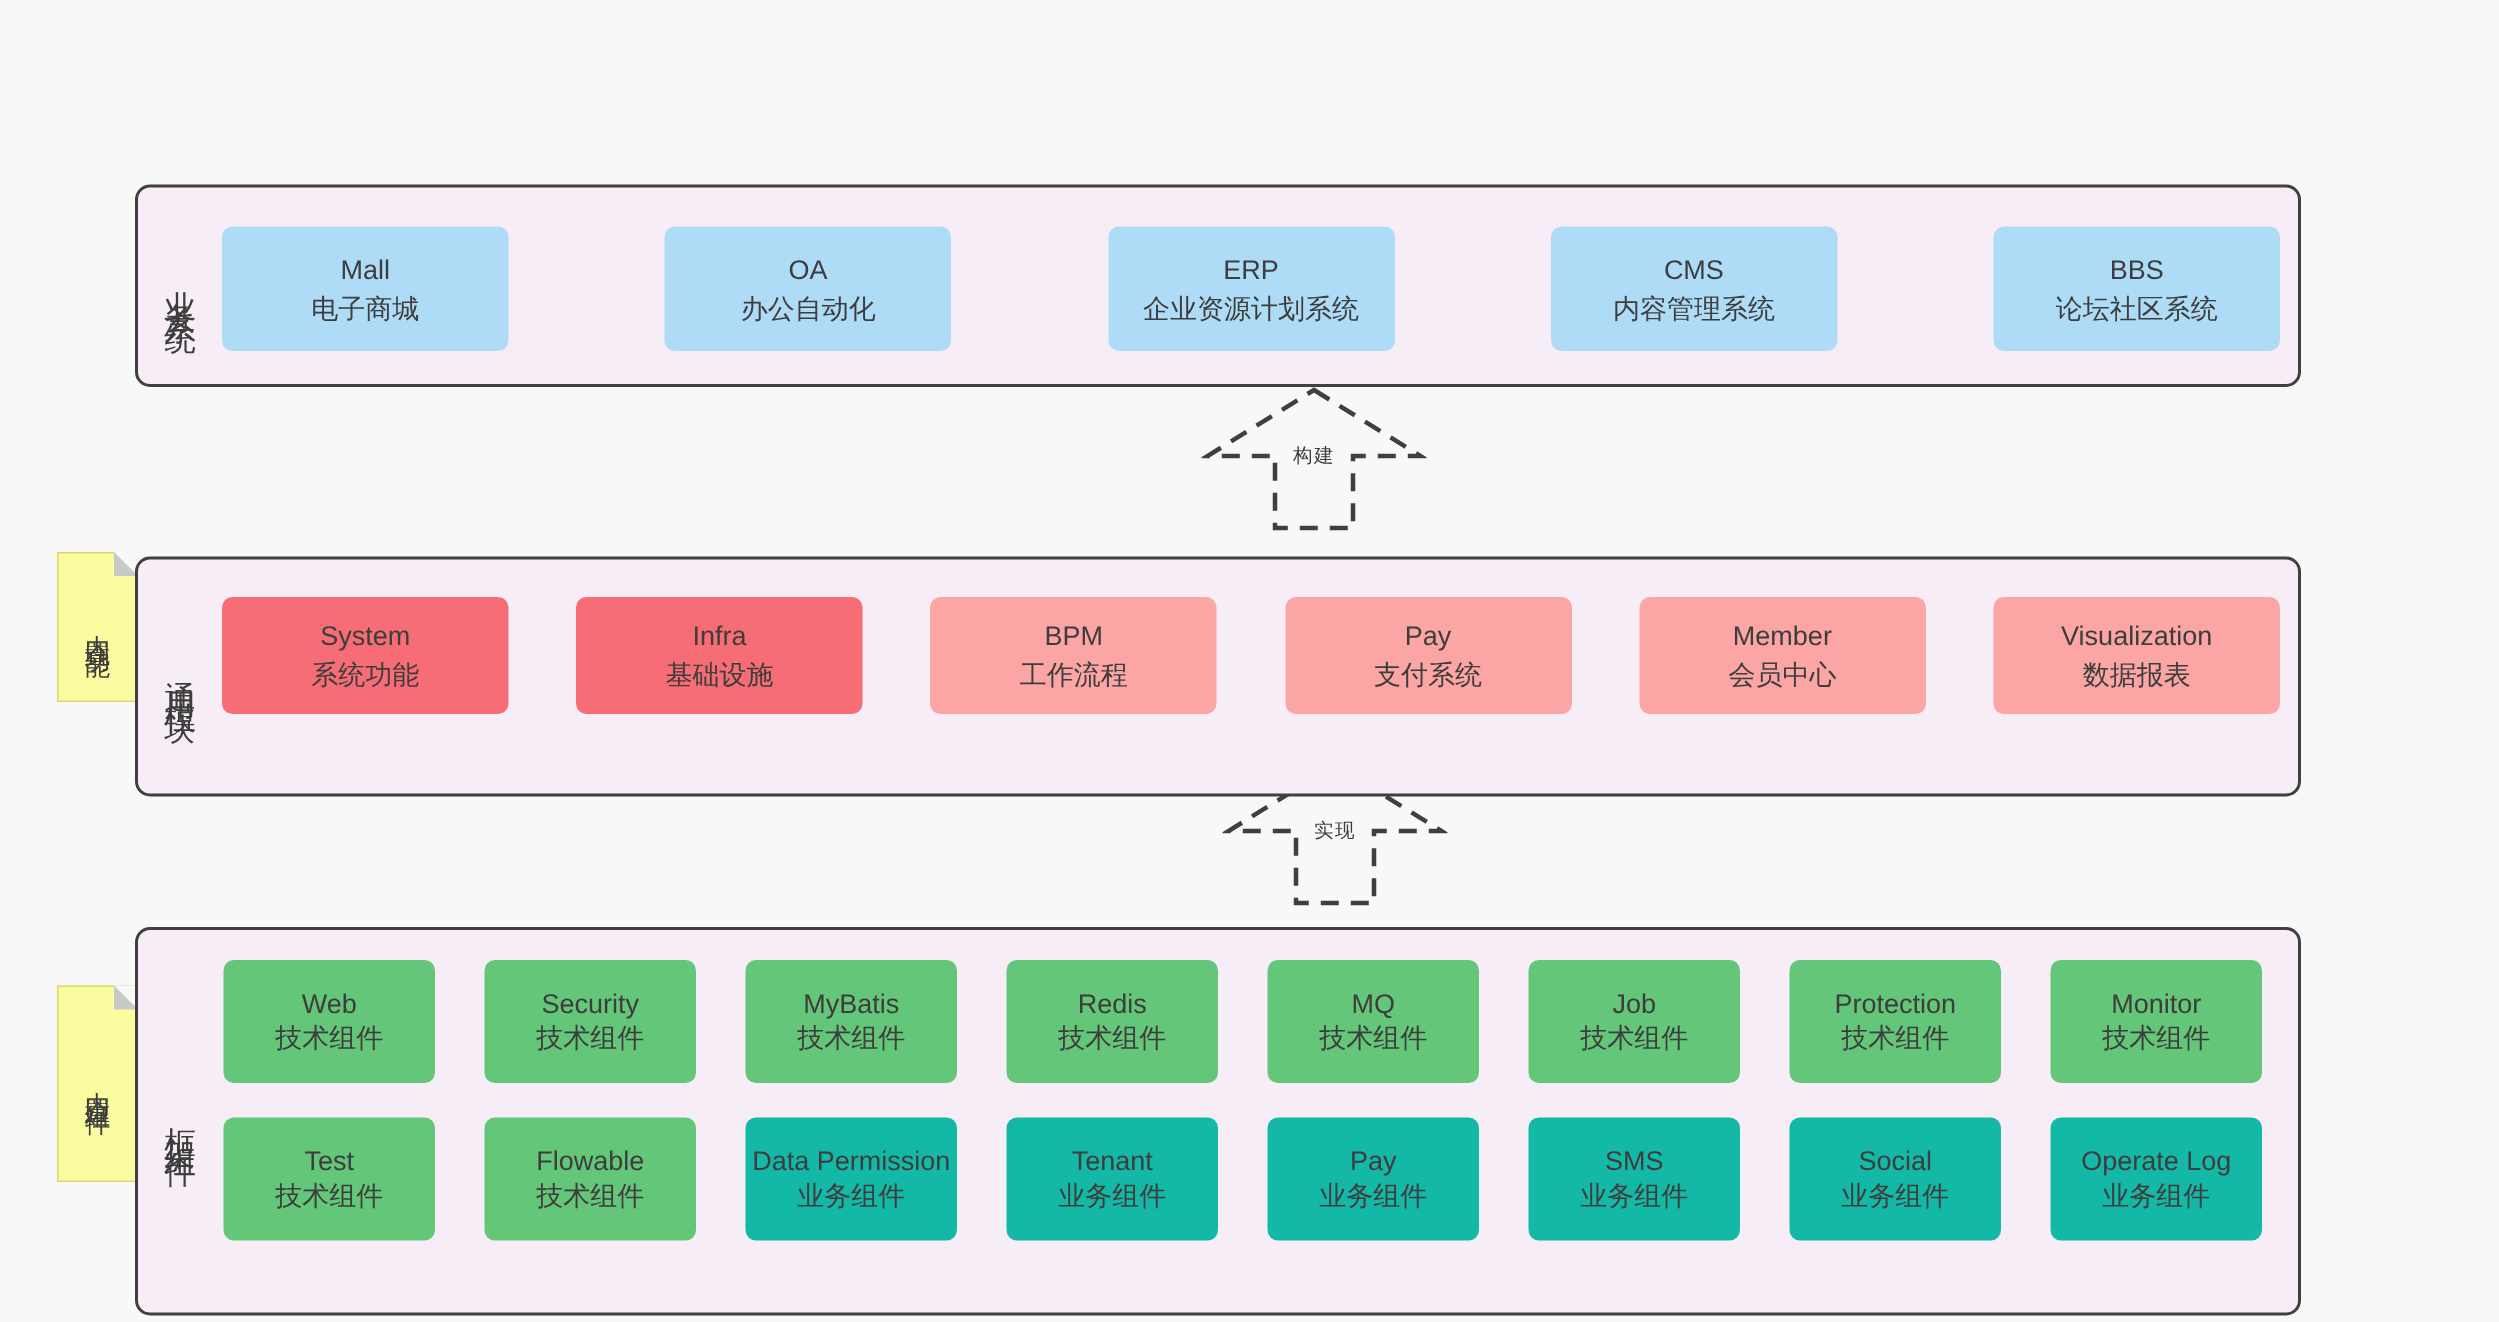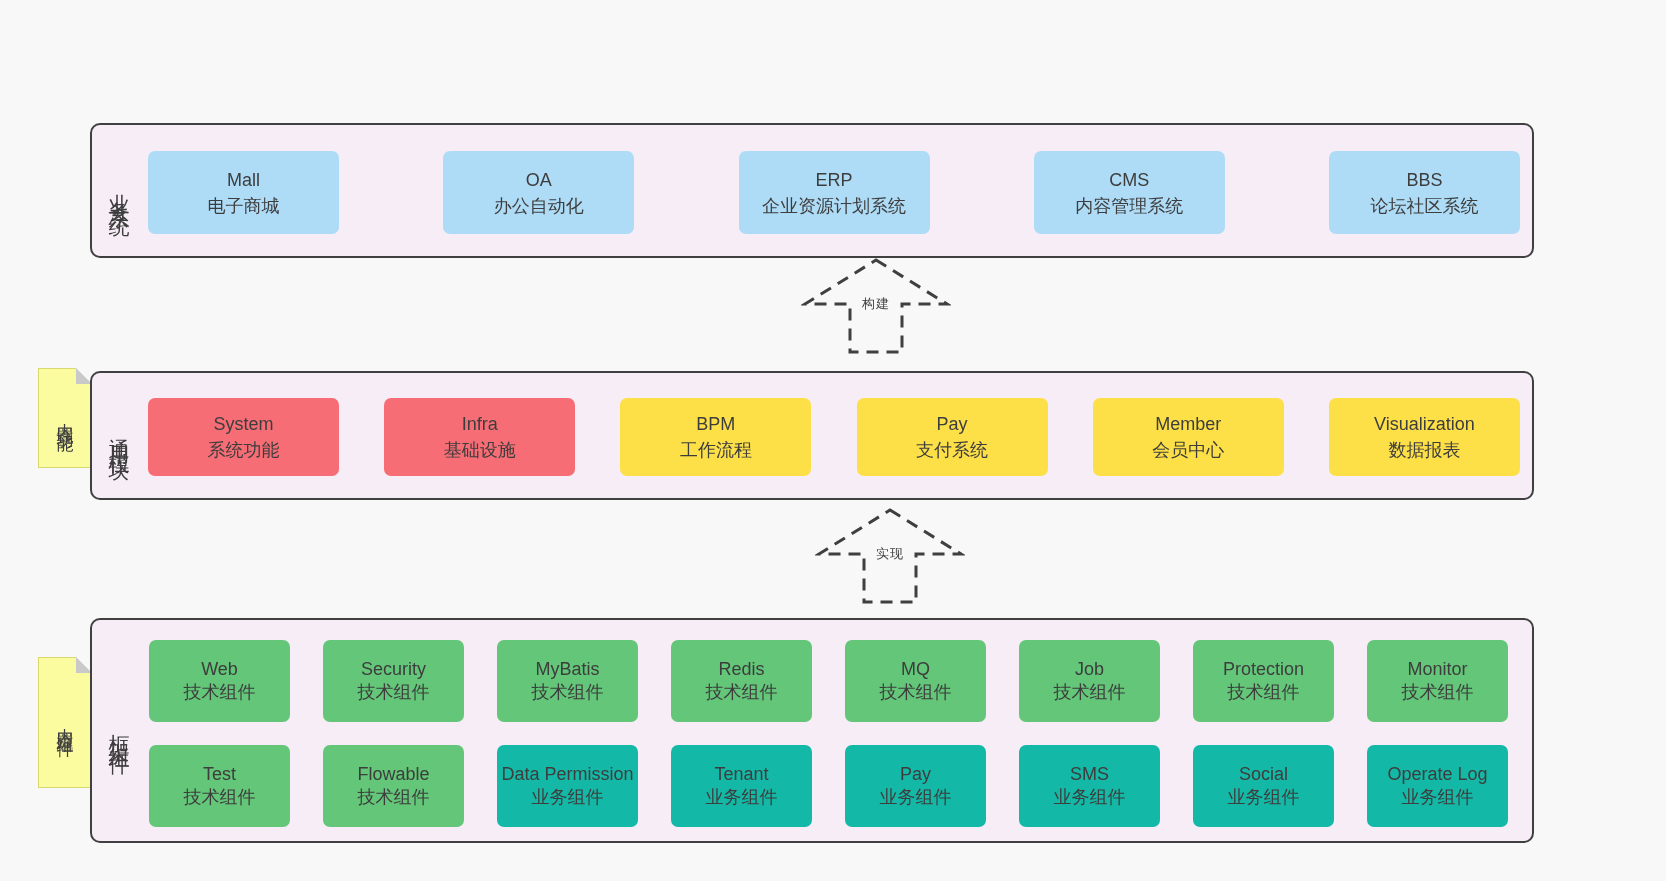--- a/index.html
+++ b/index.html
@@ -7,22 +7,22 @@
     width:1666px;height:881px;position:relative;overflow:hidden;
     background:#f8f8f8;color:#3d3d3d;
     font-family:"Liberation Sans","DejaVu Sans",sans-serif;
   }
   
   .band{
     position:absolute;left:90px;width:1444px;box-sizing:border-box;
     background:#f7edf6;border:2px solid #404040;border-radius:10px;z-index:1;
   }
   #band-business{top:123px;height:135px;}
-  #band-modules{top:371px;height:129px;}
-  #band-framework{top:618px;height:225px;}
+  #band-modules{top:371px;height:160px;}
+  #band-framework{top:618px;height:259px;}
   .band-label{
     position:absolute;left:13px;top:50%;transform:translateY(-50%);
     writing-mode:vertical-rl;text-orientation:upright;
     font-size:21px;letter-spacing:7px;white-space:nowrap;
   }
   
   .row{position:absolute;display:flex;justify-content:space-between;}
   .row-wide{left:56px;width:1372px;}
   .row-narrow{left:57px;width:1359px;}
   #band-business .row{top:26px;}
@@ -32,21 +32,21 @@
   .box{
     box-sizing:border-box;border-radius:7px;
     display:flex;flex-direction:column;justify-content:center;align-items:center;
     text-align:center;font-size:18px;line-height:26px;padding:2px 4px;
   }
   .box-lg{width:191px;height:83px;}
   .box-md{width:191px;height:78px;}
   .box-sm{width:141px;height:82px;line-height:23px;}
   .blue{background:#aedcf7;}
   .red{background:#f76d75;}
-  .pink{background:#fde047;}
+  .pink{background:#fca5a5;}
   .green{background:#63c678;}
   .light-green{background:#14b8a6;}
   
   .note{
     position:absolute;left:38px;width:54px;box-sizing:border-box;
     background:#fbfb9f;border:1px solid #d8d86e;z-index:0;
     display:flex;align-items:center;justify-content:center;
   }
   #note-functions{top:368px;height:100px;}
   #note-components{top:657px;height:131px;}

